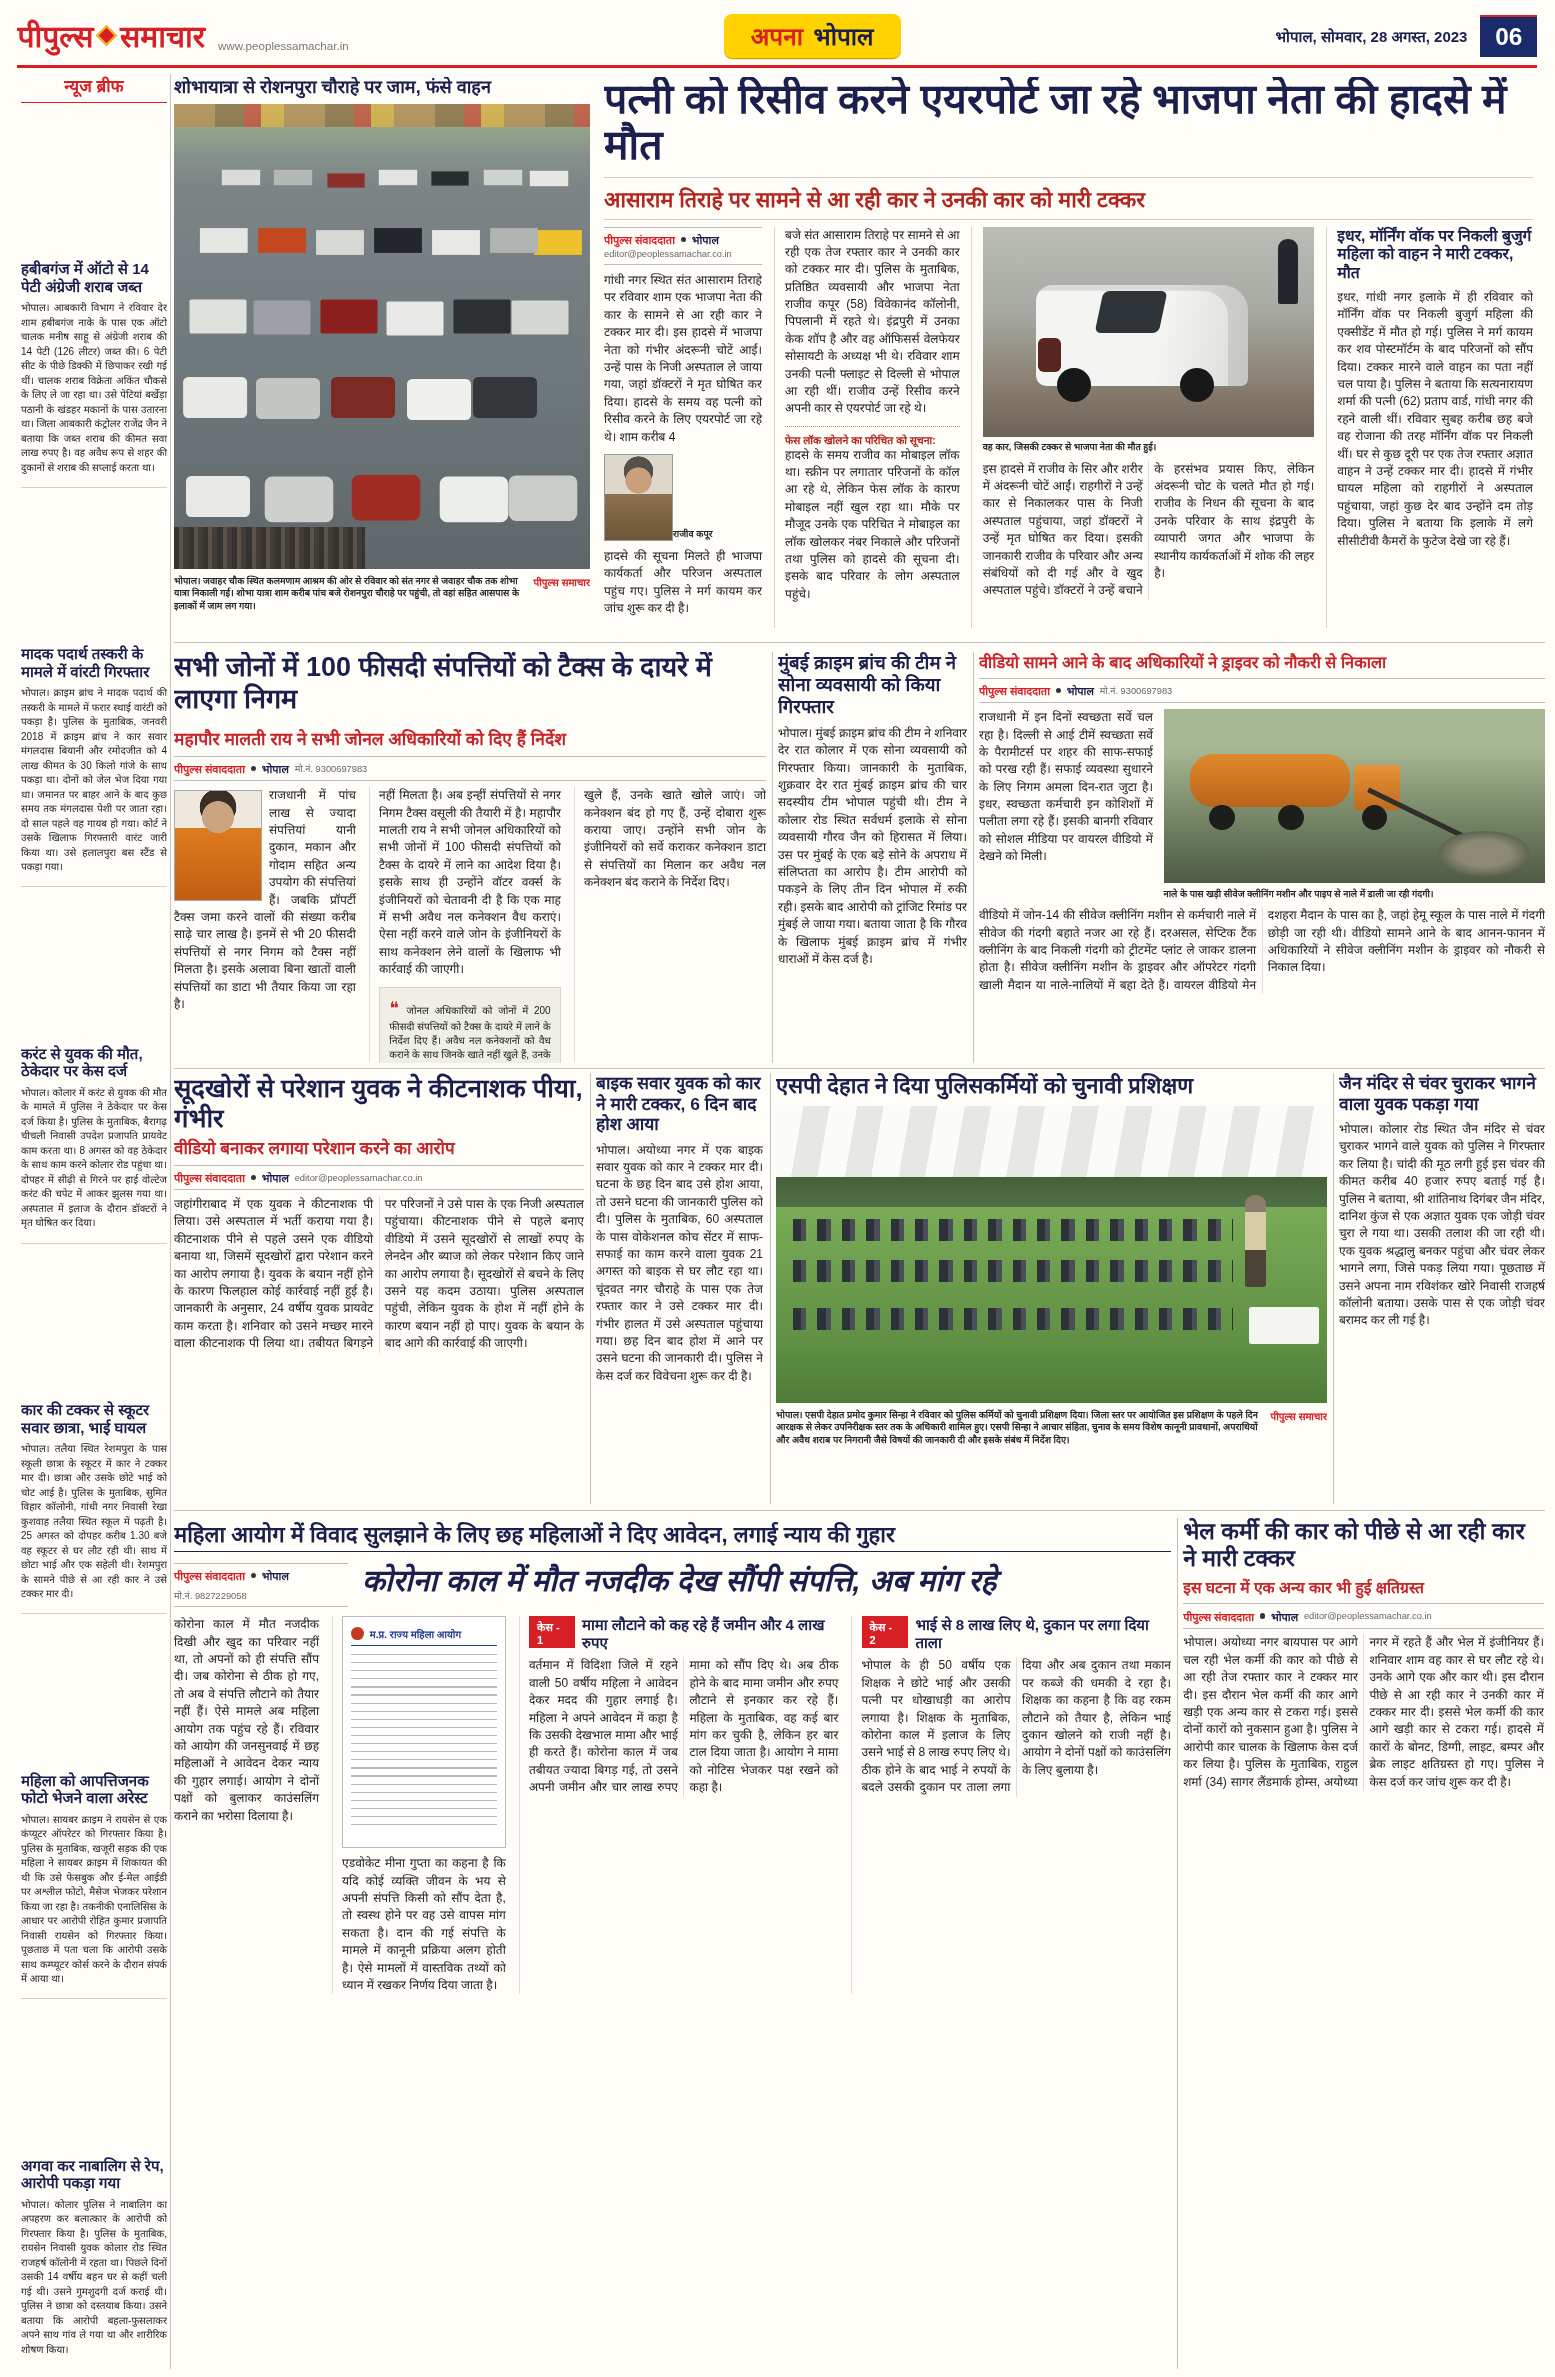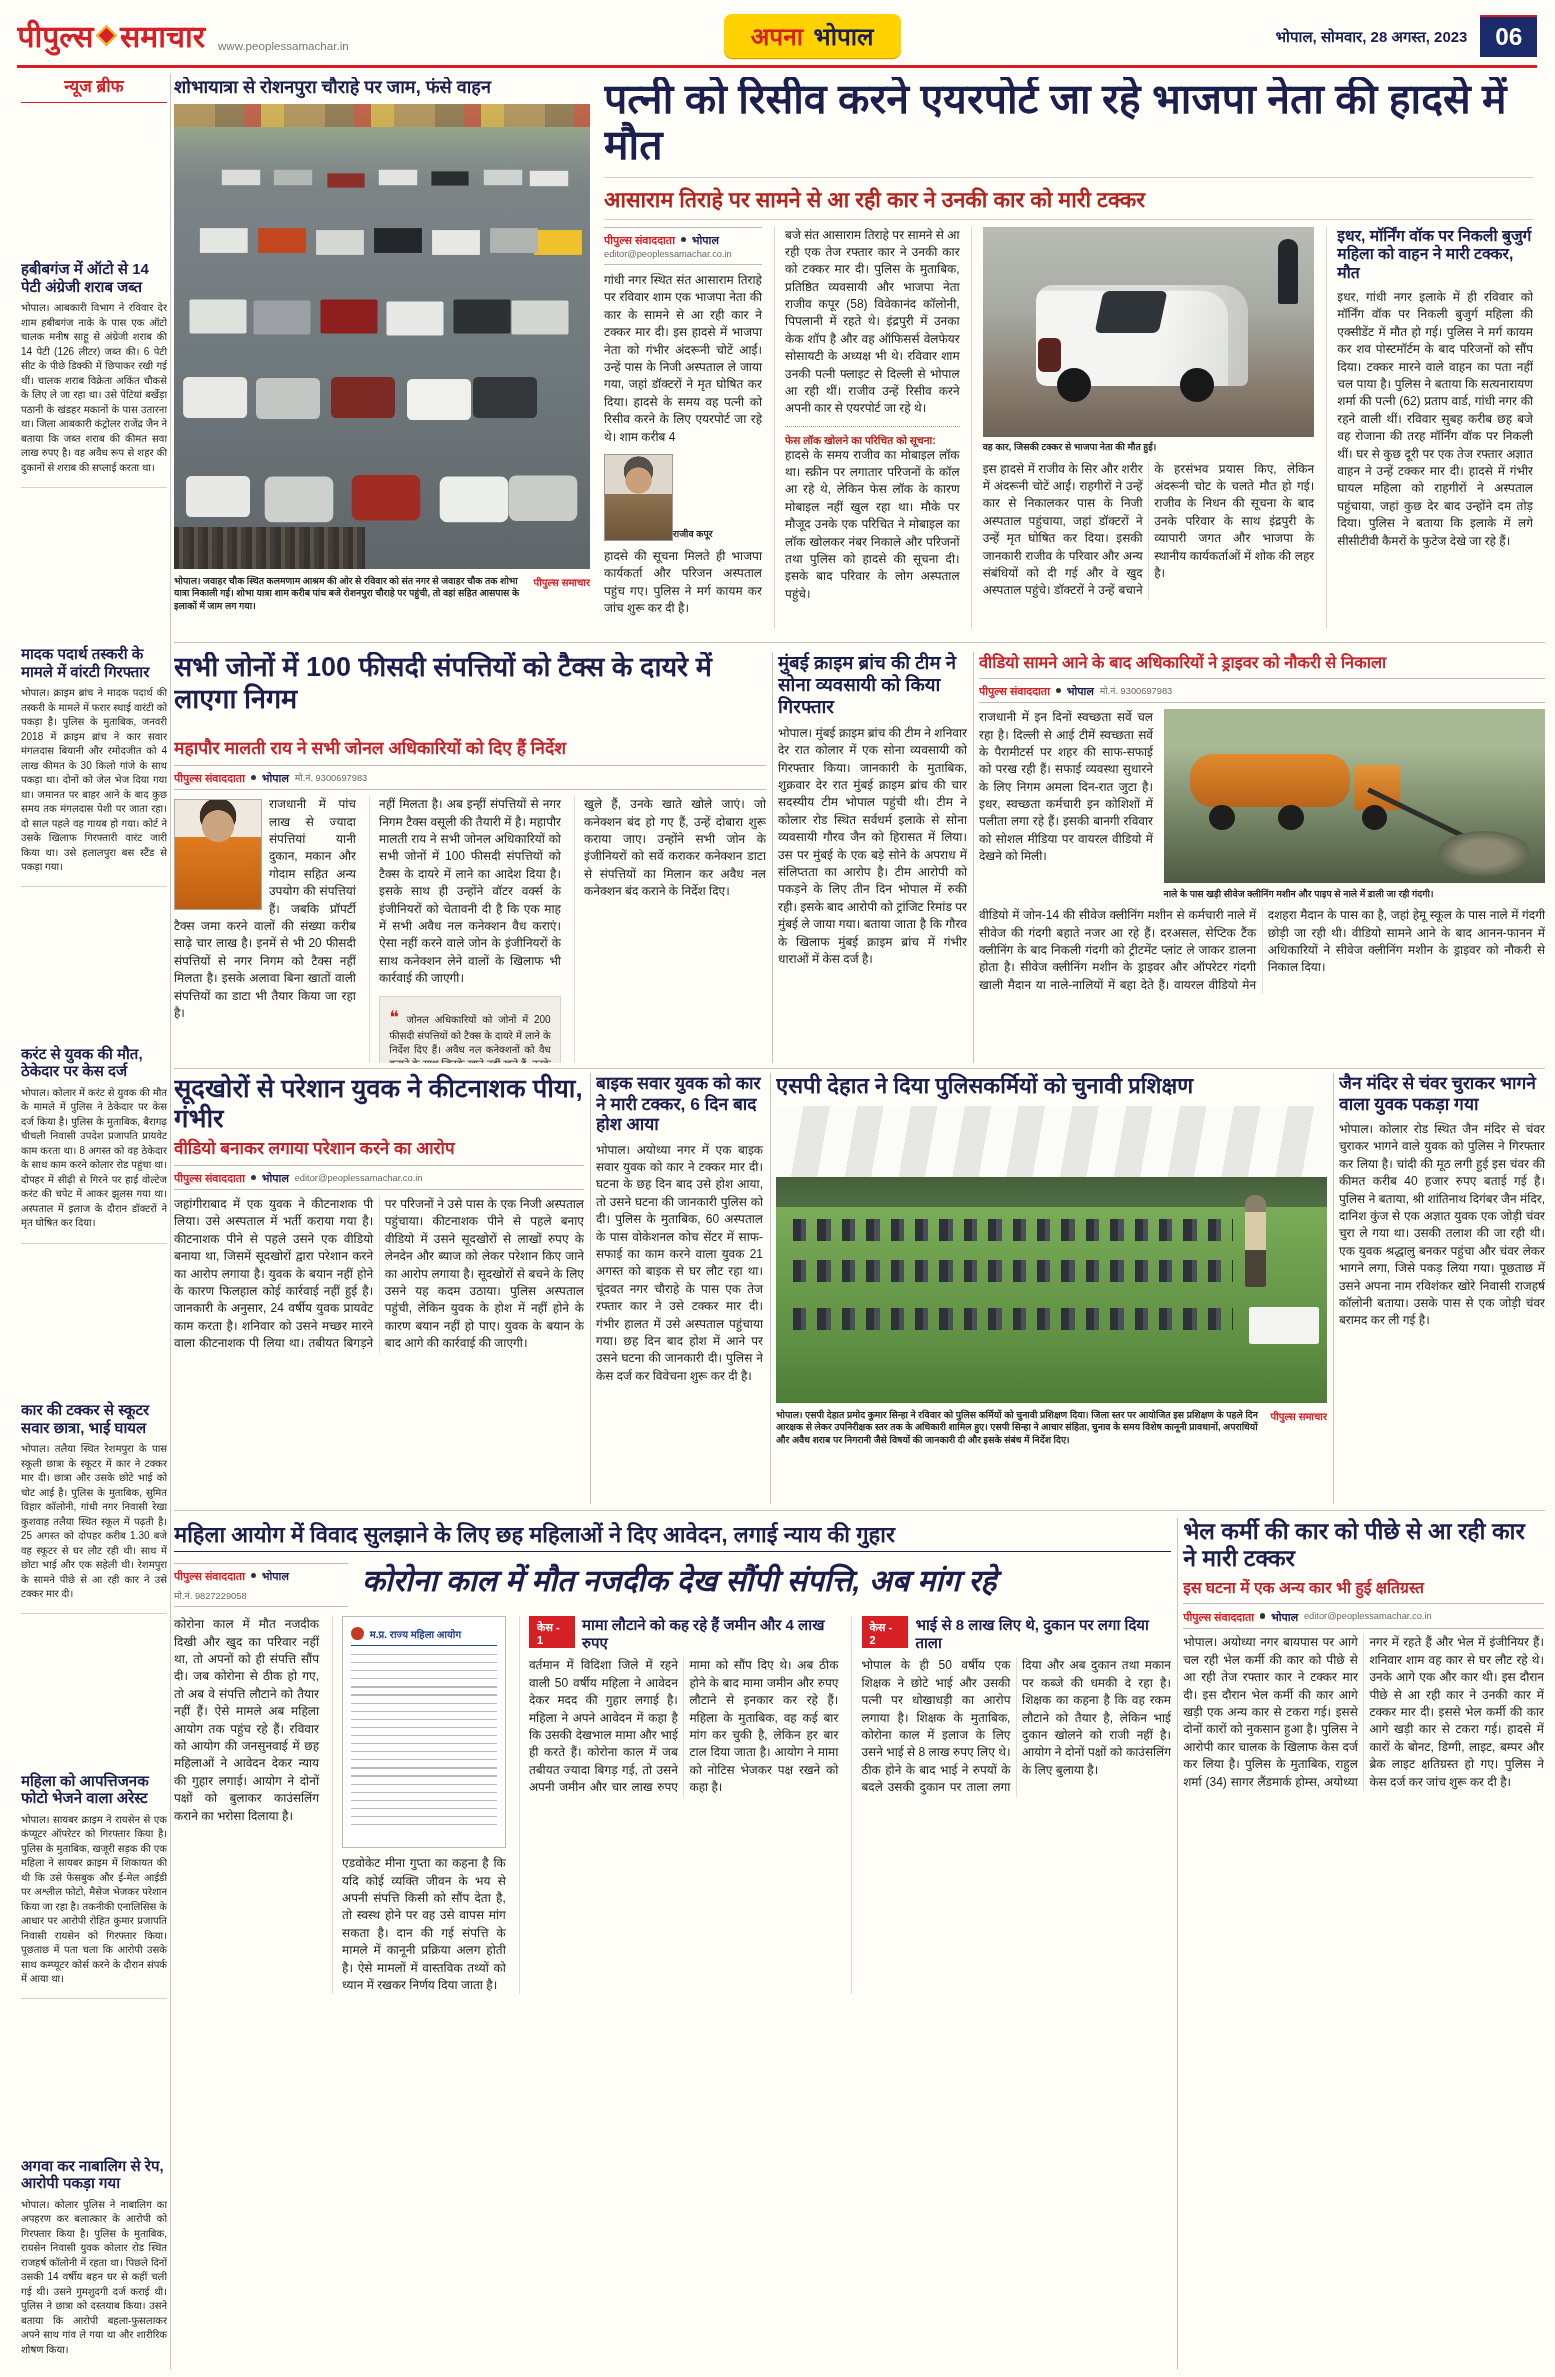--- a/index.html
+++ b/index.html
@@ -108,21 +108,21 @@
     border-radius:5.8px; transform:skewX(-12deg); }
   .cc-wheel { position:absolute; bottom:-16%; width:34px; height:34px; border-radius:50%; background:#17181a; }
   .cc-crumple { position:absolute; left:1%; bottom:14%; width:11%; height:34%; background:#5a2420; border-radius:5.8px; }
   .cc-person { position:absolute; right:5%; top:6%; width:20px; height:65px; background:#23262b; border-radius:9.3px 9.3px 2.3px 2.3px; }
   .factbox { margin-top:8.1px; border-top:0.6px dotted #999; padding-top:5.8px; }
   .fb-title { color:#b3251f; font-weight:bold; font-size:10.5px; }
   .side-head { font-size:15.7px; margin-bottom:7px; }
   .cols-2 { column-count:2; column-gap:11.6px; column-rule:0.6px solid #ddd; }
   
   .tax { left:174px; top:652px; width:592px; height:411px; }
-  .tax h2 { font-size:27px; margin-bottom:22px; }
+  .tax h2 { font-size:27px; margin-bottom:13px; }
   .tax .sub-red { font-size:17.4px; margin-bottom:2.3px; }
   .tax-body { display:flex; gap:12.8px; }
   .tax-col { flex:1; border-left:0.6px solid #ddd; padding-left:9.3px; }
   .tax-col:first-child { border-left:none; padding-left:0; }
   .mayor-photo { width:88px; height:111px; float:left; margin:2.3px 7px 3.5px 0; border:0.6px solid #aaa;
     background:
       radial-gradient(circle at 50% 24%, #caa47e 0 15.7px, transparent 16.3px),
       radial-gradient(circle at 50% 15%, #3a2e26 0 18px, transparent 18.6px),
       linear-gradient(180deg,#efe8df 0 34%, #df7b1f 34%, #c05f12 100%); }
   

